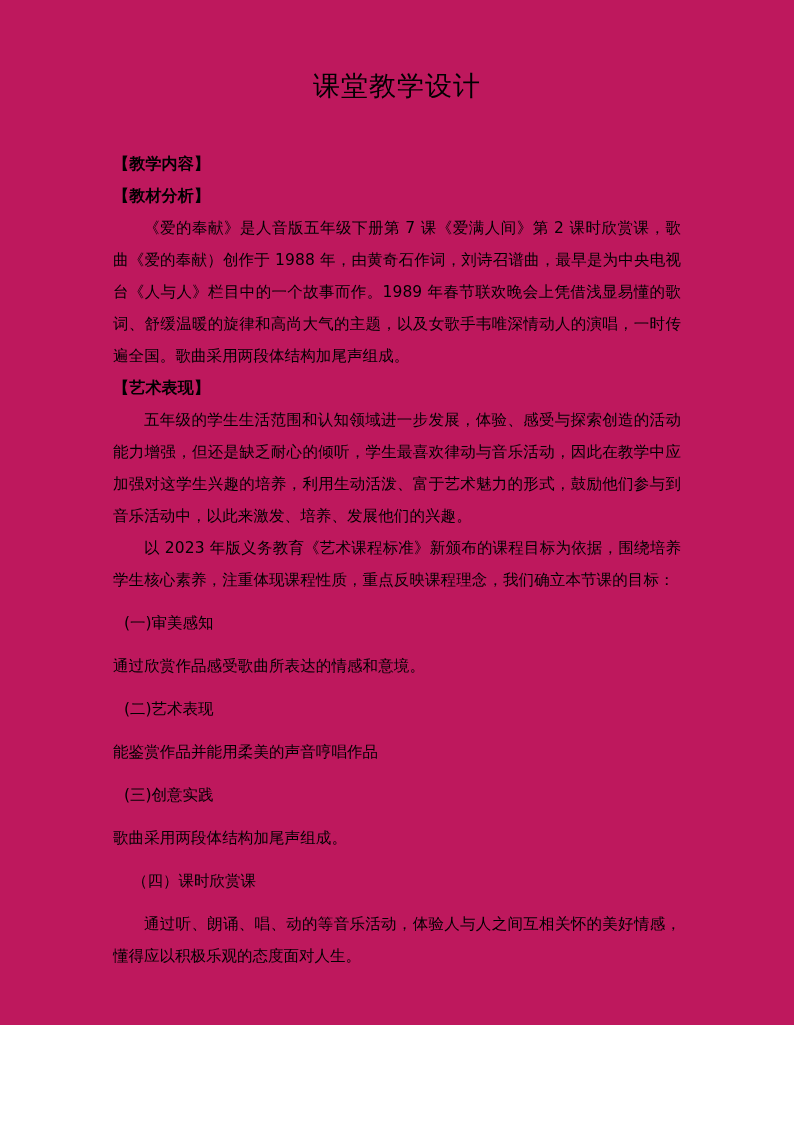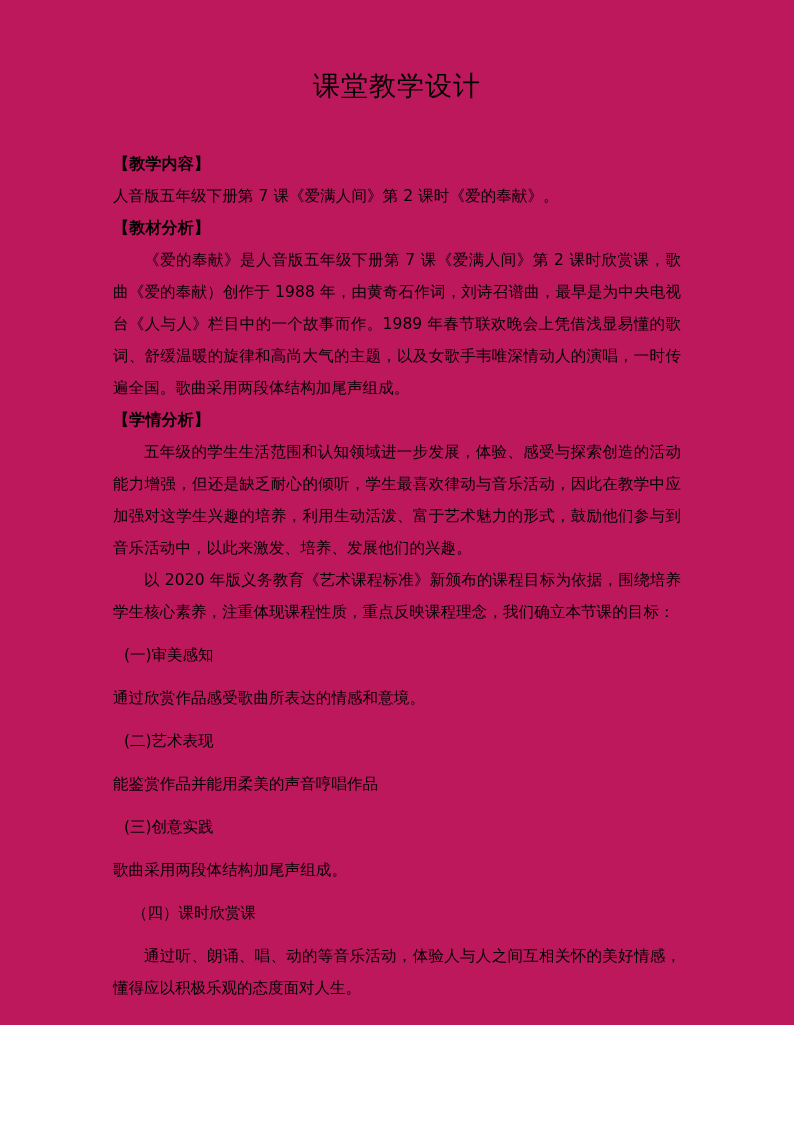--- a/index.html
+++ b/index.html
@@ -87,32 +87,31 @@
 
 <div class="page">
   <div class="content">
 
     <h1 class="doc-title">课堂教学设计</h1>
 
     <div class="spacer-after-title"></div>
 
     <p class="section-head">【教学内容】</p>
 
-    <p class="para indent0">人音版五年级下册第 7 课《爱满人间》第 2 课时《爱的奉献》。</p>
 
     <p class="section-head">【教材分析】</p>
 
     <p class="para indent1">《爱的奉献》是人音版五年级下册第 7 课《爱满人间》第 2 课时欣赏课，歌曲《爱的奉献）创作于 1988 年，由黄奇石作词，刘诗召谱曲，最早是为中央电视台《人与人》栏目中的一个故事而作。1989 年春节联欢晚会上凭借浅显易懂的歌词、舒缓温暖的旋律和高尚大气的主题，以及女歌手韦唯深情动人的演唱，一时传遍全国。歌曲采用两段体结构加尾声组成。</p>
 
-    <p class="section-head">【学情分析】</p>
+    <p class="section-head">【艺术表现】</p>
 
     <p class="para indent1">五年级的学生生活范围和认知领域进一步发展，体验、感受与探索创造的活动能力增强，但还是缺乏耐心的倾听，学生最喜欢律动与音乐活动，因此在教学中应加强对这学生兴趣的培养，利用生动活泼、富于艺术魅力的形式，鼓励他们参与到音乐活动中，以此来激发、培养、发展他们的兴趣。</p>
 
 
-    <p class="para indent1">以 2020 年版义务教育《艺术课程标准》新颁布的课程目标为依据，围绕培养学生核心素养，注重体现课程性质，重点反映课程理念，我们确立本节课的目标：</p>
+    <p class="para indent1">以 2023 年版义务教育《艺术课程标准》新颁布的课程目标为依据，围绕培养学生核心素养，注重体现课程性质，重点反映课程理念，我们确立本节课的目标：</p>
 
     <p class="sub-label">(一)审美感知</p>
 
     <p class="para indent0">通过欣赏作品感受歌曲所表达的情感和意境。</p>
 
     <p class="sub-label">(二)艺术表现</p>
 
     <p class="para indent0">能鉴赏作品并能用柔美的声音哼唱作品</p>
 
     <p class="sub-label">(三)创意实践</p>

